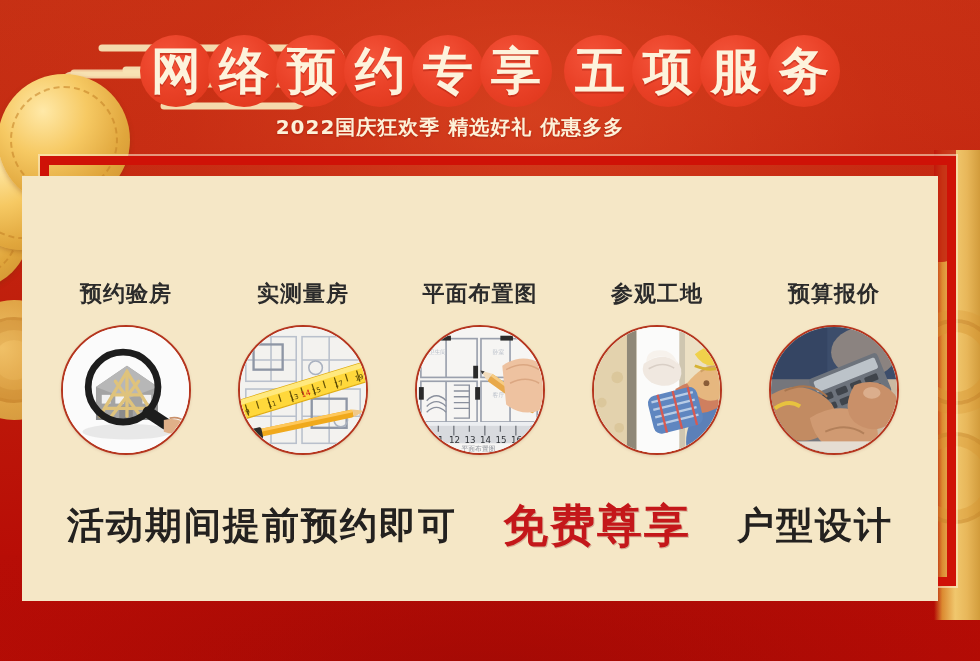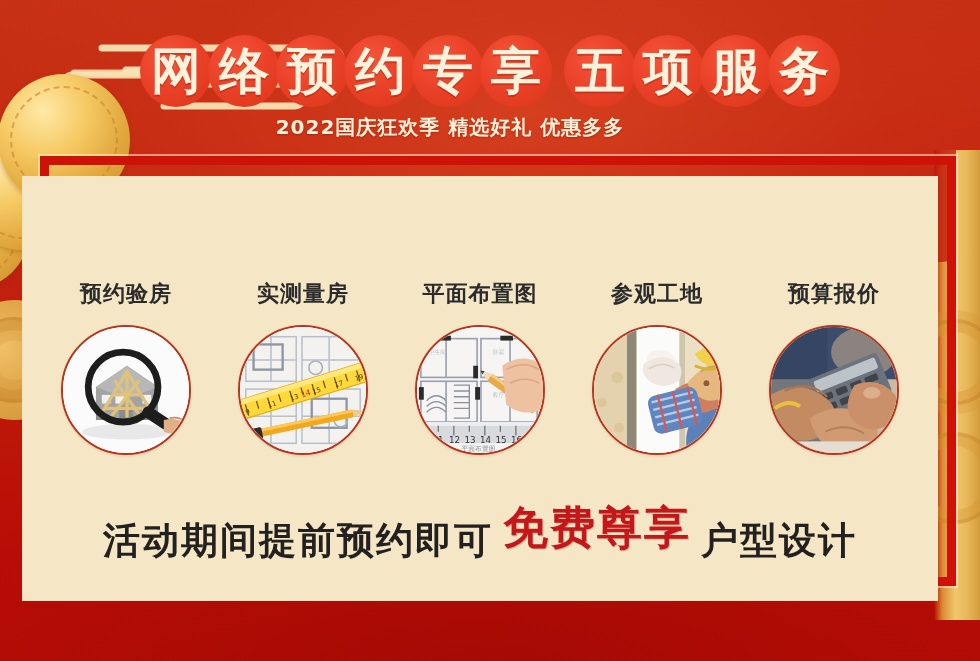--- a/index.html
+++ b/index.html
@@ -148,22 +148,23 @@
     border:2px solid #b5361f;
     overflow:hidden; position:relative;
     background:#fff;
     box-shadow:0 1px 3px rgba(120,60,30,.18);
   }
   .svc-photo svg{ display:block; width:100%; height:100%; }
 
   
   .tagline{
     position:absolute; left:22px; top:486px; width:916px; height:80px;
-    display:flex; align-items:flex-end; justify-content:center;
+    display:flex; align-items:center; justify-content:center;
     white-space:nowrap;
+    gap:36px;
   }
   .tag-part{
     font-size:37px; font-weight:bold; color:#23211f;
     font-family:"DejaVu Sans","Liberation Sans",sans-serif;
     letter-spacing:2px;
   }
   .tag-hl{
     font-size:45px; font-weight:bold; color:#c4171a;
     font-family:Liberation Serif, serif;
     letter-spacing:2px; margin:8px 10px;

